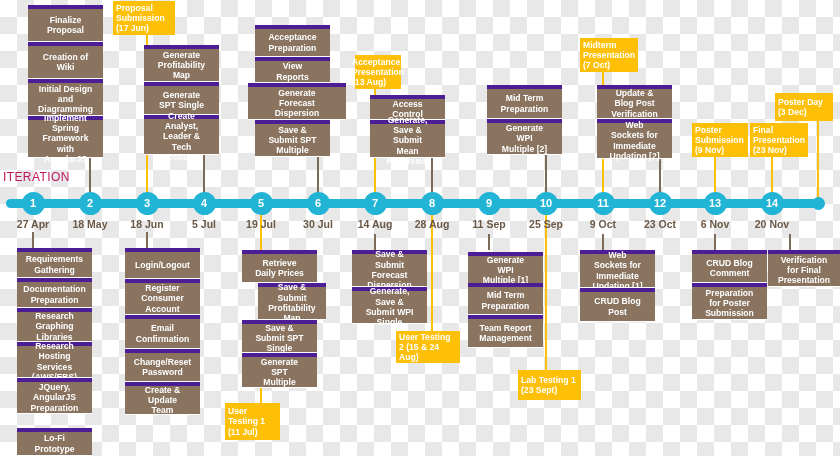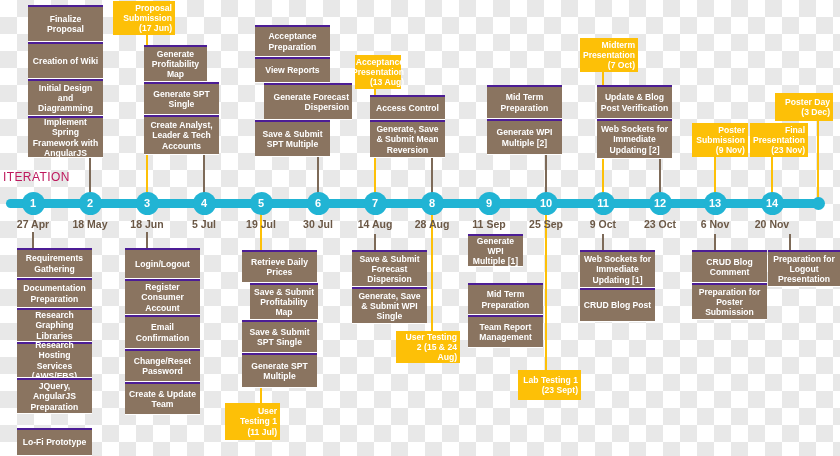--- a/index.html
+++ b/index.html
@@ -23,24 +23,24 @@
 
   .node{position:absolute;width:23px;height:23px;border-radius:50%;background:#21b4d4;
         color:#fff;font-size:11px;font-weight:bold;line-height:23px;text-align:center;z-index:4;}
 
   .datelbl{position:absolute;width:60px;text-align:center;font-size:10.5px;font-weight:bold;color:#6b5846;z-index:4;}
 
   .iteration{position:absolute;left:3px;top:170px;font-size:12px;color:#be185d;letter-spacing:.4px;z-index:4;}
 
   .box{position:absolute;box-sizing:border-box;background:#8a7460;color:#fff;
        display:flex;align-items:center;justify-content:center;text-align:center;
-       font-size:8.6px;font-weight:bold;line-height:1.2;padding:2px 3px;z-index:3;
-       border-top:2px solid #4c1d95;border-bottom:1px solid #fff;}
+       font-size:8.6px;font-weight:bold;line-height:1.2;padding:2px 12px;z-index:3;
+       border-top:4px solid #4c1d95;border-bottom:1px solid #fff;}
   .ms{position:absolute;box-sizing:border-box;background:#fdc007;color:#fff;
-      display:flex;align-items:center;justify-content:center;text-align:right;
+      display:flex;align-items:center;justify-content:center;text-align:left;
       font-size:8.6px;font-weight:bold;line-height:1.2;padding:2px 3px;z-index:5;}
 
   .legend{position:absolute;left:728px;top:356px;z-index:6;}
   .legend-title{font-size:11px;font-weight:bold;color:#6b5846;letter-spacing:.5px;margin-bottom:6px;}
   .legend-row{display:flex;align-items:center;margin-bottom:5px;}
   .legend-swatch{width:47px;height:13px;margin-right:8px;}
   .legend-swatch.fn{background:#8a7460;}
   .legend-swatch.ms{background:#fdc007;}
   .legend-label{font-size:10px;color:#6b5846;font-weight:bold;}
 </style>
@@ -108,26 +108,26 @@
       <div class="node" style="left: 703.5px; top: 192px;">13</div>
       <div class="datelbl" style="left: 685px; top: 218px;">6 Nov</div>
       <div class="node" style="left: 760.5px; top: 192px;">14</div>
       <div class="datelbl" style="left: 742px; top: 218px;">20 Nov</div>
     </div>
   <div id="top-fn-layer">
       <div class="box" style="left: 28px; top: 5px; width: 75px; height: 37px;">Finalize Proposal</div>
       <div class="box" style="left: 28px; top: 42px; width: 75px; height: 37px;">Creation of Wiki</div>
       <div class="box" style="left: 28px; top: 79px; width: 75px; height: 37px;">Initial Design and Diagramming</div>
       <div class="box" style="left: 28px; top: 116px; width: 75px; height: 42px;">Implement Spring Framework with AngularJS</div>
-      <div class="box" style="left: 144px; top: 45px; width: 63px; height: 37px;">Generate Profitability Map</div>
+      <div class="box" style="left: 144px; top: 45px; width: 75px; height: 37px;">Generate Profitability Map</div>
       <div class="box" style="left: 144px; top: 82px; width: 75px; height: 33px;">Generate SPT Single</div>
       <div class="box" style="left: 144px; top: 115px; width: 75px; height: 40px;">Create Analyst, Leader &amp; Tech Accounts</div>
       <div class="box" style="left: 255px; top: 25px; width: 75px; height: 32px;">Acceptance Preparation</div>
       <div class="box" style="left: 255px; top: 57px; width: 75px; height: 26px;">View Reports</div>
-      <div class="box" style="left: 264px; top: 83px; width: 88px; height: 37px; text-align: right;">Generate Forecast Dispersion</div>
+      <div class="box" style="left: 248px; top: 83px; width: 98px; height: 37px;">Generate Forecast Dispersion</div>
       <div class="box" style="left: 255px; top: 120px; width: 75px; height: 37px;">Save &amp; Submit SPT Multiple</div>
       <div class="box" style="left: 370px; top: 95px; width: 75px; height: 25px;">Access Control</div>
       <div class="box" style="left: 370px; top: 120px; width: 75px; height: 38px;">Generate, Save &amp; Submit Mean Reversion</div>
       <div class="box" style="left: 487px; top: 85px; width: 75px; height: 34px;">Mid Term Preparation</div>
       <div class="box" style="left: 487px; top: 119px; width: 75px; height: 36px;">Generate WPI Multiple [2]</div>
       <div class="box" style="left: 597px; top: 85px; width: 75px; height: 34px;">Update &amp; Blog Post Verification</div>
       <div class="box" style="left: 597px; top: 119px; width: 75px; height: 40px;">Web Sockets for Immediate Updating [2]</div>
     </div>
   <div id="top-ms-layer">
       <div class="ms" style="left: 113px; top: 1px; width: 62px; height: 34px;">Proposal Submission (17 Jun)</div>
@@ -143,33 +143,33 @@
       <div class="box" style="left: 17px; top: 308px; width: 75px; height: 34px;">Research Graphing Libraries</div>
       <div class="box" style="left: 17px; top: 342px; width: 75px; height: 36px;">Research Hosting Services (AWS/EBS)</div>
       <div class="box" style="left: 17px; top: 378px; width: 75px; height: 36px;">JQuery, AngularJS Preparation</div>
       <div class="box" style="left: 17px; top: 428px; width: 75px; height: 28px;">Lo-Fi Prototype</div>
       <div class="box" style="left: 125px; top: 248px; width: 75px; height: 31px;">Login/Logout</div>
       <div class="box" style="left: 125px; top: 279px; width: 75px; height: 36px;">Register Consumer Account</div>
       <div class="box" style="left: 125px; top: 315px; width: 75px; height: 34px;">Email Confirmation</div>
       <div class="box" style="left: 125px; top: 349px; width: 75px; height: 33px;">Change/Reset Password</div>
       <div class="box" style="left: 125px; top: 382px; width: 75px; height: 33px;">Create &amp; Update Team</div>
       <div class="box" style="left: 242px; top: 250px; width: 75px; height: 33px;">Retrieve Daily Prices</div>
-      <div class="box" style="left: 250px; top: 283px; width: 68px; height: 37px;">Save &amp; Submit Profitability Map</div>
+      <div class="box" style="left: 258px; top: 283px; width: 68px; height: 37px;">Save &amp; Submit Profitability Map</div>
       <div class="box" style="left: 242px; top: 320px; width: 75px; height: 33px;">Save &amp; Submit SPT Single</div>
       <div class="box" style="left: 242px; top: 353px; width: 75px; height: 35px;">Generate SPT Multiple</div>
       <div class="box" style="left: 352px; top: 250px; width: 75px; height: 37px;">Save &amp; Submit Forecast Dispersion</div>
       <div class="box" style="left: 352px; top: 287px; width: 75px; height: 37px;">Generate, Save &amp; Submit WPI Single</div>
-      <div class="box" style="left: 468px; top: 234px; width: 55px; height: 33px;">Generate WPI Multiple [1]</div>
+      <div class="box" style="left: 468px; top: 252px; width: 75px; height: 33px;">Generate WPI Multiple [1]</div>
       <div class="box" style="left: 468px; top: 283px; width: 75px; height: 32px;">Mid Term Preparation</div>
       <div class="box" style="left: 468px; top: 315px; width: 75px; height: 33px;">Team Report Management</div>
       <div class="box" style="left: 580px; top: 250px; width: 75px; height: 38px;">Web Sockets for Immediate Updating [1]</div>
       <div class="box" style="left: 580px; top: 288px; width: 75px; height: 34px;">CRUD Blog Post</div>
       <div class="box" style="left: 692px; top: 250px; width: 75px; height: 33px;">CRUD Blog Comment</div>
       <div class="box" style="left: 692px; top: 283px; width: 75px; height: 37px;">Preparation for Poster Submission</div>
-      <div class="box" style="left: 768px; top: 250px; width: 72px; height: 37px;">Preparation for Logout Presentation</div>
+      <div class="box" style="left: 768px; top: 250px; width: 72px; height: 37px;">Verification for Final Presentation</div>
     </div>
   <div id="bot-ms-layer">
       <div class="ms" style="left: 225px; top: 403px; width: 55px; height: 37px;">User Testing 1 (11 Jul)</div>
       <div class="ms" style="left: 396px; top: 331px; width: 64px; height: 32px;">User Testing 2 (15 &amp; 24 Aug)</div>
       <div class="ms" style="left: 518px; top: 370px; width: 63px; height: 30px;">Lab Testing 1 (23 Sept)</div>
     </div>
 
 
 </div>
 

